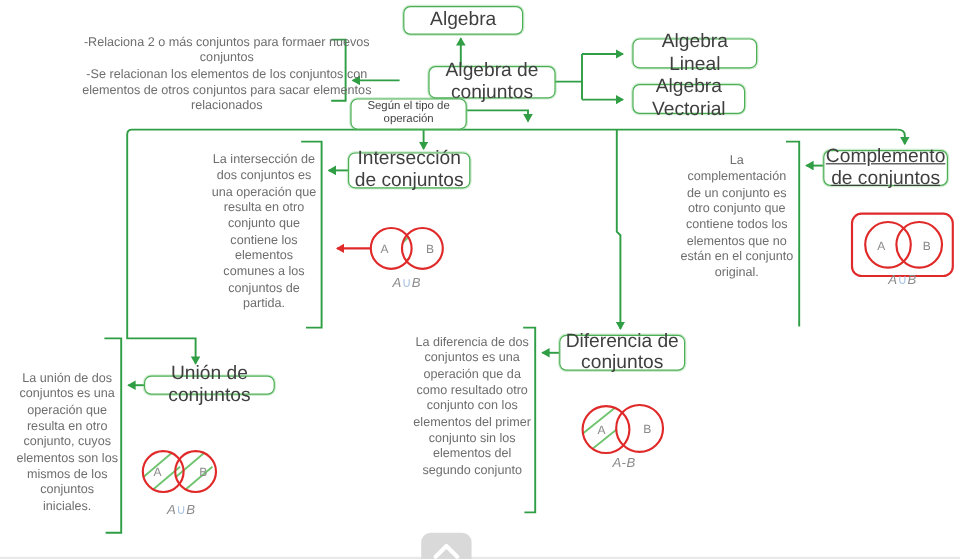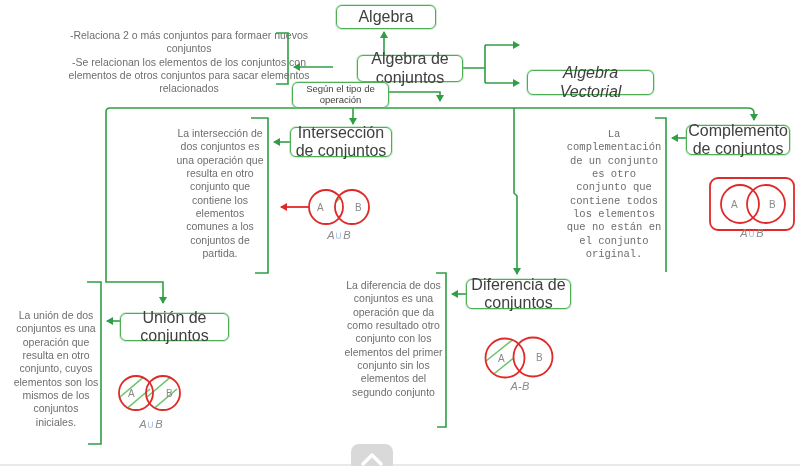--- a/index.html
+++ b/index.html
@@ -76,45 +76,48 @@
       <path d="M120 321 H107" marker-end="url(#ag)"></path>
     </g>
   </svg>
 
   <div class="node" style="left:336px;top:5px;width:100px;height:24px;">
     <span>Algebra</span>
   </div>
   <div class="node" style="left:333px;top:55px;width:106px;height:27px;margin-left:24px;">
     <span>Algebra de conjuntos</span>
   </div>
-  <div class="node" style="left:527px;top:70px;width:127px;height:25px;font-style:italic;">
+  <div class="node" style="left:527px;top:32px;width:104px;height:25px;">
+    <span>Algebra Lineal</span>
+  </div>
+  <div class="node" style="left:527px;top:70px;width:94px;height:25px;">
     <span>Algebra Vectorial</span>
   </div>
   <div class="node" style="left:290px;top:127px;width:102px;height:30px;">
     <span>Intersección de conjuntos</span>
   </div>
   <div class="node small" style="left:292px;top:82px;width:97px;height:26px;">
     <span>Según el tipo de operación</span>
   </div>
-  <div class="node" style="left:686px;top:125px;width:104px;height:30px;">
+  <div class="node" style="left:686px;top:125px;width:104px;height:30px;text-decoration:underline;">
     <span>Complemento de conjuntos</span>
   </div>
   <div class="node" style="left:466px;top:279px;width:105px;height:30px;">
     <span>Diferencia de conjuntos</span>
   </div>
-  <div class="node" style="left:120px;top:313px;width:109px;height:28px;">
+  <div class="node" style="left:120px;top:313px;width:109px;height:16px;">
     <span>Unión de conjuntos</span>
   </div>
 
   <div class="note" style="left:28px;top:29px;width:250px;margin-left:36px;">
     <span class="nline">-Relaciona 2 o más conjuntos para formaer nuevos conjuntos</span>
     <span class="nline">-Se relacionan los elementos de los conjuntos con elementos de otros conjuntos para sacar elementos relacionados</span>
   </div>
   <div class="note" style="left:174px;top:127px;width:92px;">La intersección de dos conjuntos es una operación que resulta en otro conjunto que contiene los elementos comunes a los conjuntos de partida.</div>
-  <div class="note" style="left:566px;top:128px;width:96px;font-family:Liberation Mono, monospace;">La complementación de un conjunto es otro conjunto que contiene todos los elementos que no están en el conjunto original.</div>
+  <div class="note" style="left:566px;top:128px;width:96px;">La complementación de un conjunto es otro conjunto que contiene todos los elementos que no están en el conjunto original.</div>
   <div class="note" style="left:344px;top:279px;width:99px;">La diferencia de dos conjuntos es una operación que da como resultado otro conjunto con los elementos del primer conjunto sin los elementos del segundo conjunto</div>
   <div class="note" style="left:12px;top:309px;width:88px;">La unión de dos conjuntos es una operación que resulta en otro conjunto, cuyos elementos son los mismos de los conjuntos iniciales.</div>
 
   <svg class="vennsvg" style="left:272px;top:183px;" width="124" height="50" viewBox="0 0 124 50">
     <defs>
       <clipPath id="int-a">
           <circle cx="54" cy="24" r="17"></circle>
         </clipPath>
       <clipPath id="int-b">
           <circle cx="80" cy="24" r="17"></circle>

